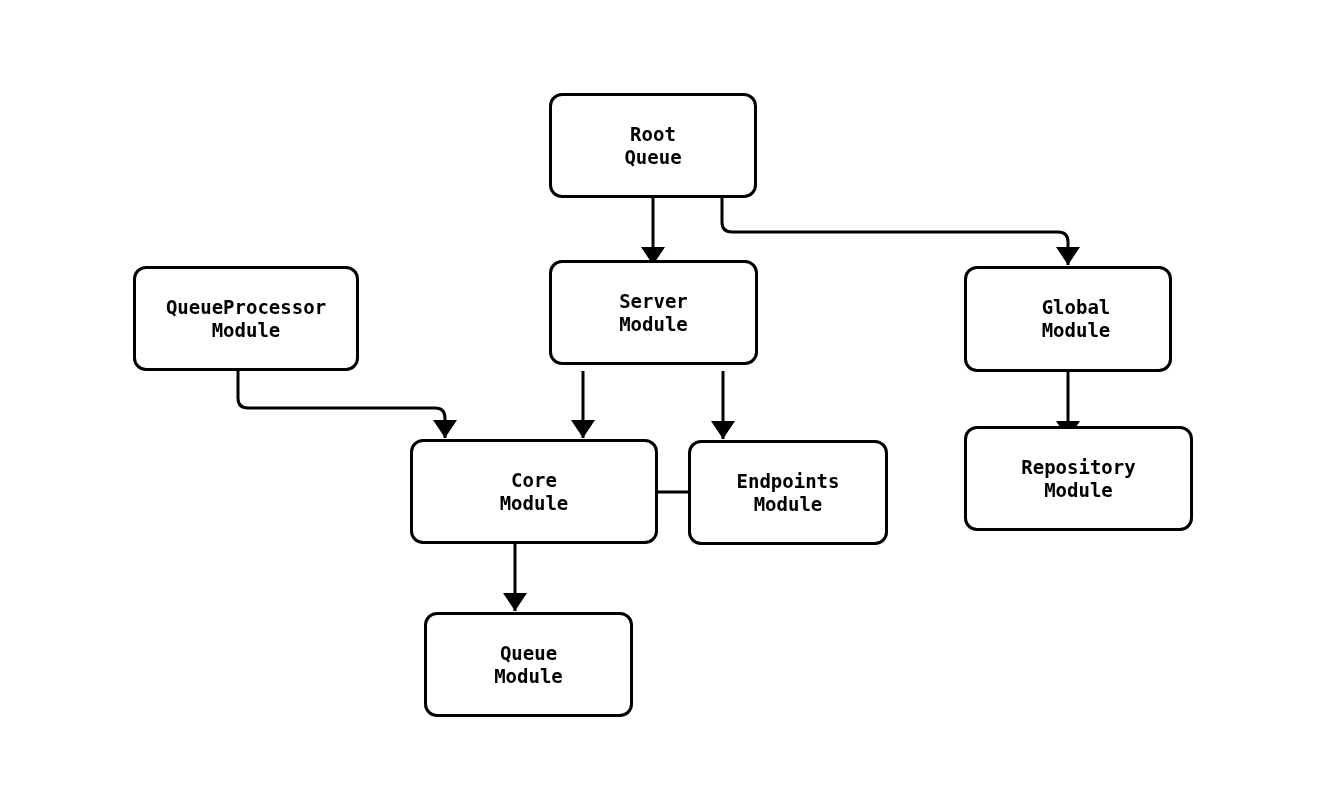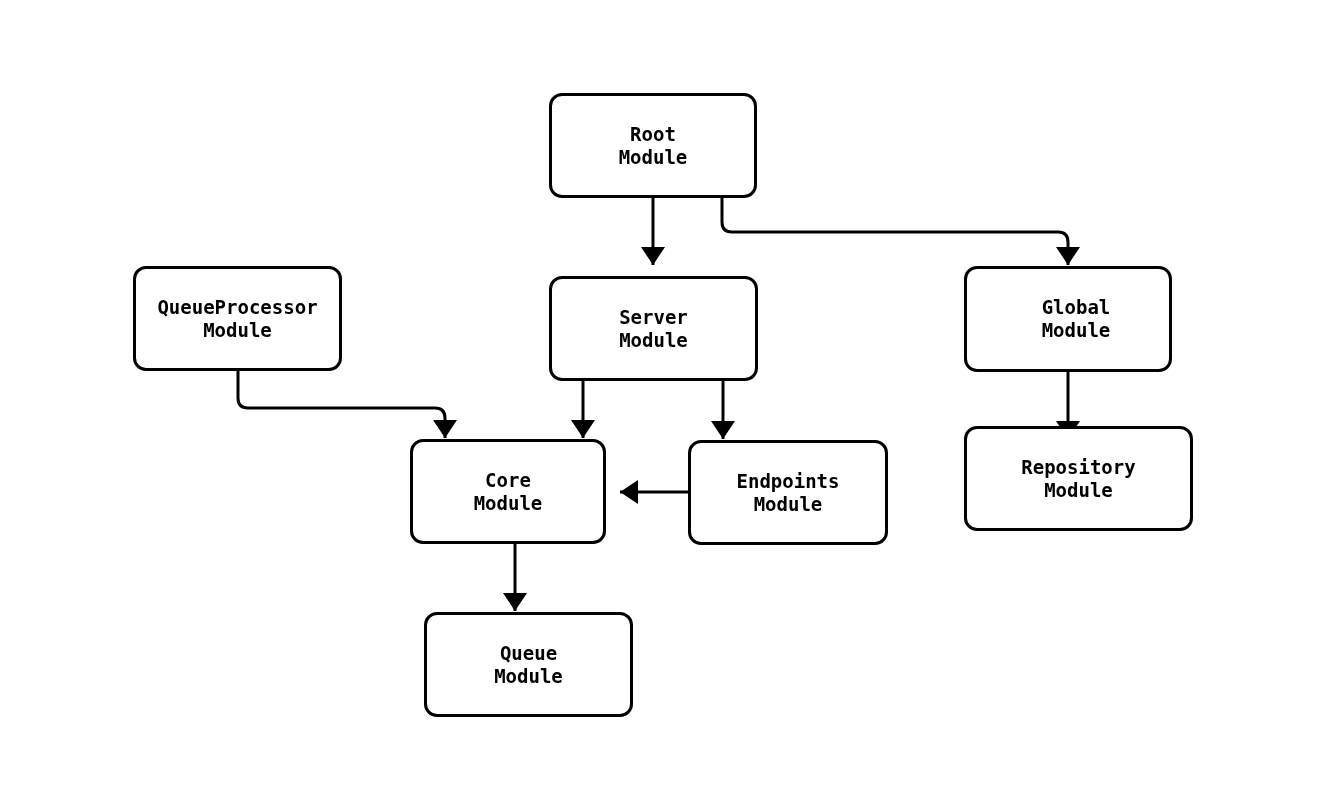--- a/index.html
+++ b/index.html
@@ -37,24 +37,24 @@
     align-items: center;
     justify-content: center;
     text-align: center;
     font-weight: bold;
     font-size: 19px;
     line-height: 23px;
     color: #000000;
     white-space: pre-line;
   }
   #node-root          { left: 549px; top:  93px; width: 208px; height: 105px; }
-  #node-queue-processor { left: 133px; top: 266px; width: 209px; height: 105px; }
-  #node-server        { left: 549px; top: 276px; width: 209px; height: 105px; }
+  #node-queue-processor { left: 133px; top: 266px; width: 226px; height: 105px; }
+  #node-server        { left: 549px; top: 260px; width: 209px; height: 105px; }
   #node-global        { left: 964px; top: 266px; width: 208px; height: 106px; padding-left: 16px; }
-  #node-core          { left: 410px; top: 439px; width: 196px; height: 105px; }
+  #node-core          { left: 410px; top: 439px; width: 248px; height: 105px; }
   #node-endpoints     { left: 688px; top: 440px; width: 200px; height: 105px; }
   #node-repository    { left: 964px; top: 426px; width: 229px; height: 105px; }
   #node-queue         { left: 424px; top: 612px; width: 209px; height: 105px; }
 </style>
 </head>
 <body>
 
 <div class="canvas">
 
   <svg class="edges-layer" viewBox="0 0 1337 809" xmlns="http://www.w3.org/2000/svg">
@@ -75,21 +75,21 @@
     <path class="edge" d="M 723 371 V 439" marker-end="url(#arrowhead)"></path>
 
     <path class="edge" d="M 688 492 H 620" marker-end="url(#arrowhead)"></path>
 
     <path class="edge" d="M 515 544 V 611" marker-end="url(#arrowhead)"></path>
 
     <path class="edge" d="M 1068 372 V 439" marker-end="url(#arrowhead)"></path>
   </svg>
 
   <div class="node" id="node-root">Root
-Module</div>
+Queue</div>
 
   <div class="node" id="node-queue-processor">QueueProcessor
 Module</div>
 
   <div class="node" id="node-server">Server
 Module</div>
 
   <div class="node" id="node-global">Global
 Module</div>
 

